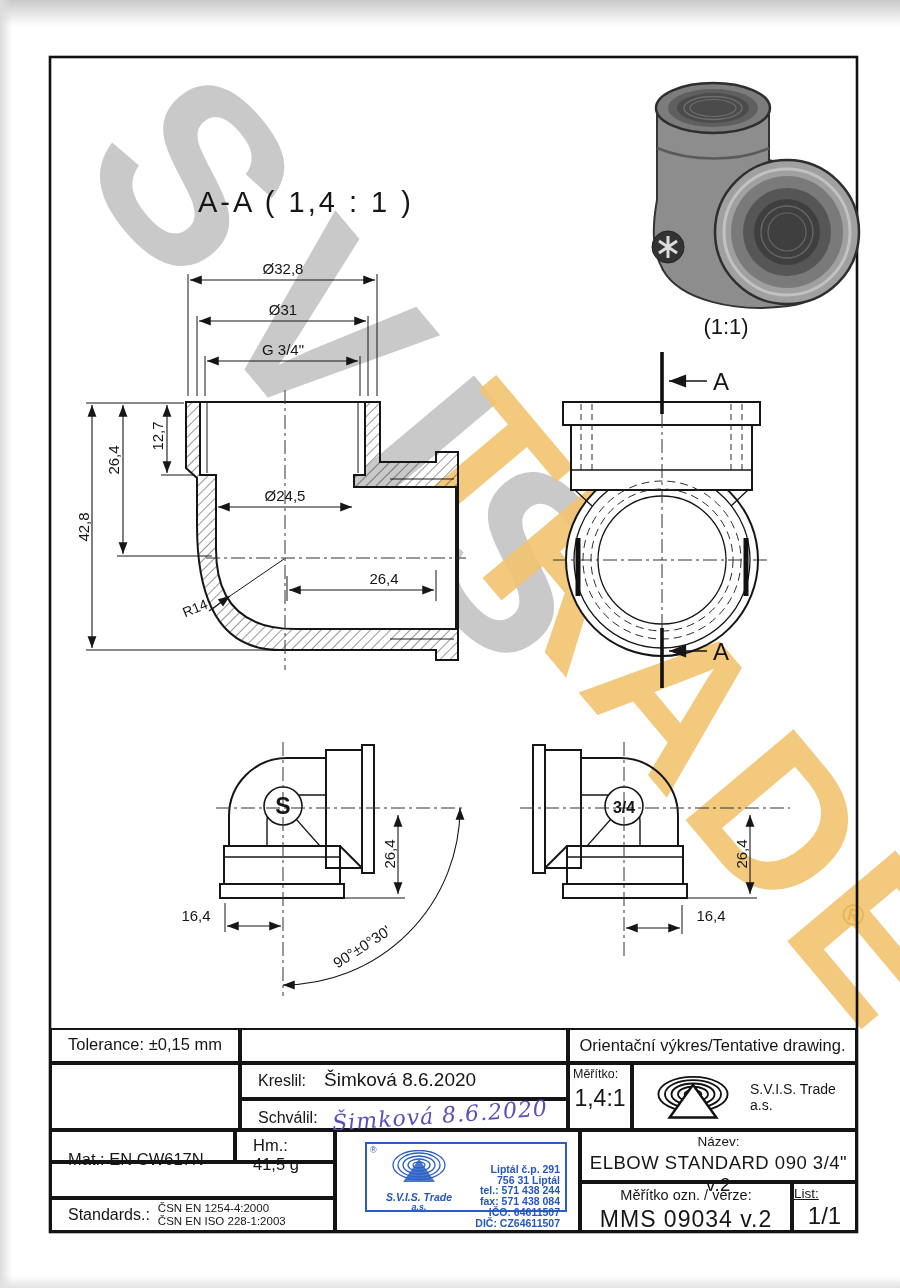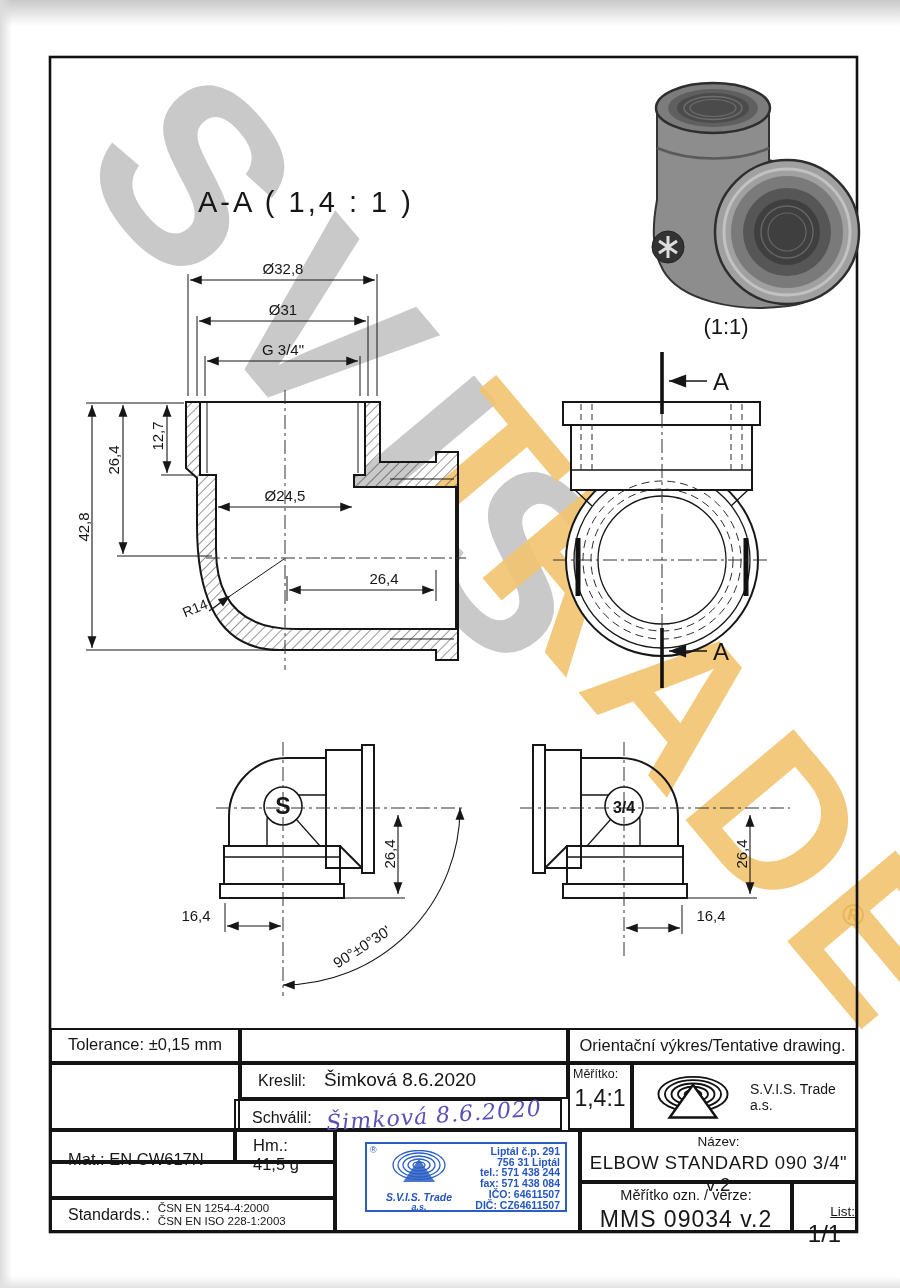--- a/index.html
+++ b/index.html
@@ -29,21 +29,21 @@
   .tb .center{display:flex;align-items:center;justify-content:center;}
   .sig{font-family:"DejaVu Serif",serif;font-style:italic;color:#5a50b8;
        font-size:22px;transform:rotate(-4deg);letter-spacing:1px;}
   
   .stamp{position:absolute;left:365px;top:1142px;width:202px;height:70px;z-index:4;
     box-sizing:border-box;border:2px solid #2a5ec4;color:#2456c0;background:rgba(255,255,255,.75);}
   .stamp .reg{position:absolute;left:3px;top:1px;font-size:9px;}
   .stamp .left{position:absolute;left:8px;top:6px;width:88px;text-align:center;}
   .stamp .name{font-size:10.5px;font-weight:bold;font-style:italic;margin-top:1px;}
   .stamp .suffix{font-size:9px;font-weight:bold;font-style:italic;margin-top:-1px;}
-  .stamp .addr{position:absolute;right:5px;top:2px;text-align:right;
+  .stamp .addr{position:absolute;right:5px;top:20px;text-align:right;
     font-size:10.5px;line-height:10.7px;font-weight:600;}
 </style>
 </head>
 <body>
 
 <div id="page">
   <div class="edge-top"></div>
   <div class="edge-left"></div>
   <div class="edge-bottom"></div>
 
@@ -196,21 +196,21 @@
       <span>Orientační výkres/Tentative drawing.</span>
     </div>
 
     <div class="cell" style="left:0;top:35px;width:190px;height:67px;"></div>
     <div class="cell" style="left:190px;top:35px;width:328px;height:36px;">
       <div class="pad" style="display:flex;align-items:baseline;gap:18px;margin-top:2px;">
         <span style="font-size:16px;">Kreslil:</span>
         <span style="font-size:19px;">Šimková 8.6.2020</span>
       </div>
     </div>
-    <div class="cell" style="left:184px;top:71px;width:328px;height:31px;">
+    <div class="cell" style="left:190px;top:71px;width:328px;height:31px;">
       <div class="pad" style="display:flex;align-items:baseline;gap:14px;">
         <span style="font-size:16px;">Schválil:</span>
         <span class="sig">Šimková 8.6.2020</span>
       </div>
     </div>
     <div class="cell" style="left:518px;top:35px;width:64px;height:67px;">
       <div style="font-size:12.5px;padding:2px 0 0 3px;">Měřítko:</div>
       <div style="font-size:23px;text-align:center;margin-top:4px;">1,4:1</div>
     </div>
     <div class="cell" style="left:582px;top:35px;width:225px;height:67px;display:flex;align-items:center;">
@@ -236,21 +236,21 @@
     <div class="cell" style="left:285px;top:102px;width:245px;height:102px;"></div>
     <div class="cell" style="left:530px;top:102px;width:277px;height:52px;">
       <div style="font-size:13.5px;text-align:center;padding-top:2px;">Název:</div>
       <div style="font-size:18.5px;text-align:center;margin-top:3px;letter-spacing:.5px;">ELBOW STANDARD 090 3/4" v.2</div>
     </div>
     <div class="cell" style="left:530px;top:154px;width:212px;height:50px;">
       <div style="font-size:14.5px;text-align:center;padding-top:3px;">Měřítko ozn. / verze:</div>
       <div style="font-size:23px;text-align:center;margin-top:3px;letter-spacing:1px;">MMS 09034 v.2</div>
     </div>
     <div class="cell" style="left:742px;top:154px;width:65px;height:50px;">
-      <div style="font-size:13.5px;text-align:right;padding-top:20px;text-decoration:underline;">List:</div>
+      <div style="font-size:13.5px;text-align:left;padding-top:2px;text-decoration:underline;">List:</div>
       <div style="font-size:24px;text-align:center;margin-top:1px;">1/1</div>
     </div>
     <div class="cell" style="left:0;top:134px;width:285px;height:36px;"></div>
     <div class="cell" style="left:0;top:170px;width:285px;height:34px;">
       <div class="pad" style="display:flex;align-items:center;gap:8px;">
         <span style="font-size:16px;">Standards.:</span>
         <span style="font-size:11.5px;line-height:12.5px;">
           <div>ČSN EN 1254-4:2000</div>
           <div>ČSN EN ISO 228-1:2003</div>
         </span>

